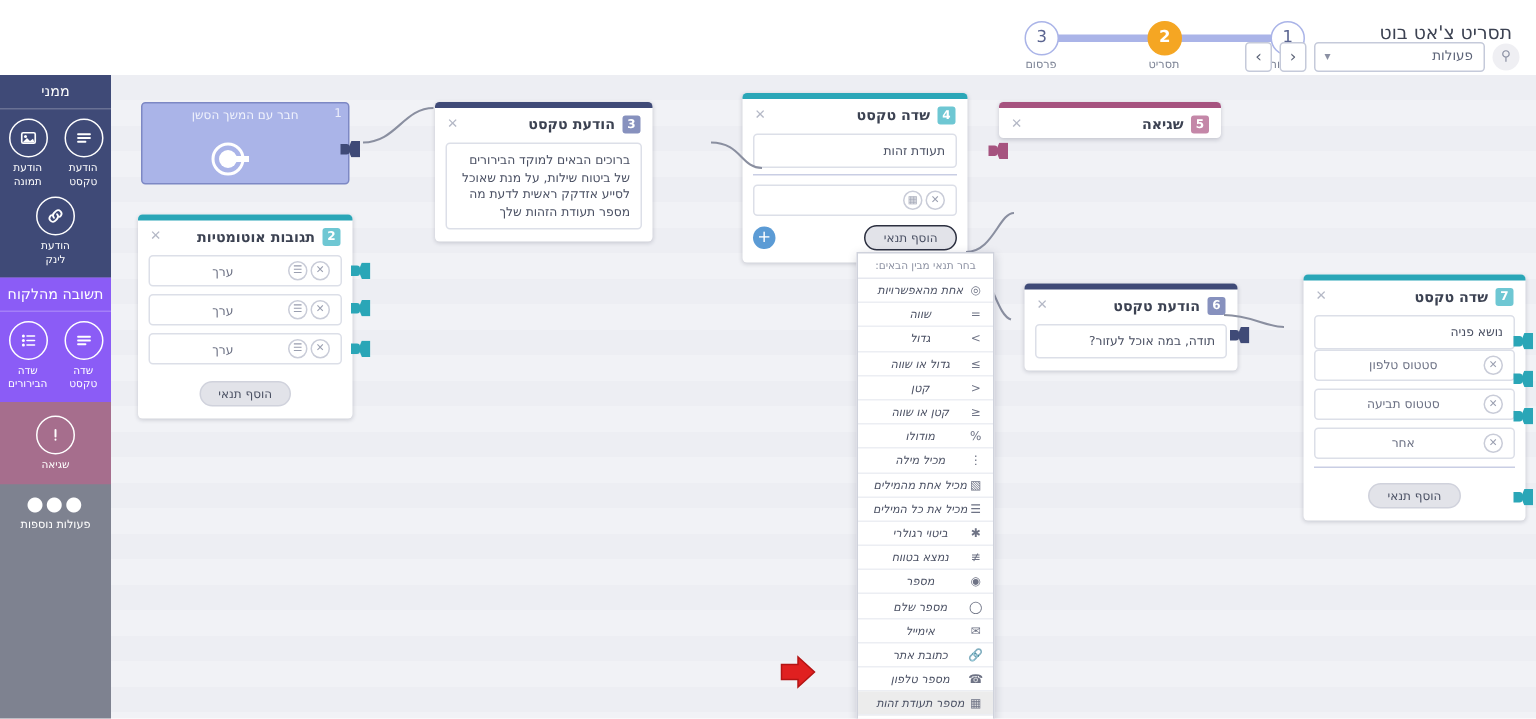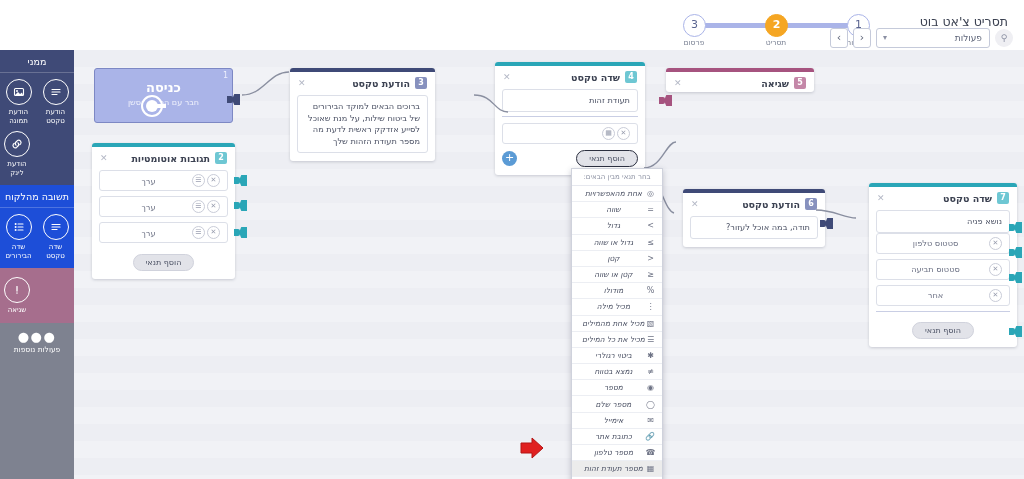--- a/index.html
+++ b/index.html
@@ -39,31 +39,31 @@
   .search-box .caret { position:absolute; left:6px; top:4px; color:#8b90a3; font-size:8px; }
   .search-box .sv { position:absolute; right:7px; top:4px; font-size:9px; color:#5d6478; }
   .search-ico { width:18px; height:18px; border-radius:50%; background:#efeff3; color:#8b90a3;
                 font-size:9px; line-height:18px; text-align:center; cursor:pointer; }
 
   
   .sidebar { position:absolute; left:0; top:50px; width:74px; height:429px; background:#7e8290; }
   .sec { width:74px; }
   .sec-title { text-align:center; font-size:9.5px; color:#fff; padding:6px 0 5px; }
   .sec.blue { background:#3f4a77; }
-  .sec.teal { background:#1d4ed8; }
+  .sec.teal { background:#8b5cf6; }
   .sec.mauve { background:#a66e8d; }
   .sec.gray { background:#7e8290; }
   .sec.blue .sec-title { border-bottom:1px solid rgba(255,255,255,.22); }
   .sec.teal .sec-title { border-bottom:1px solid rgba(255,255,255,.22); }
   .tool-row { display:flex; justify-content:center; gap:4px; padding:6px 2px 2px; }
   .tool { width:34px; text-align:center; cursor:pointer; }
   .tool .circ { width:26px; height:26px; border-radius:50%; border:1.4px solid #fff;
                 margin:0 auto; display:flex; align-items:center; justify-content:center; }
   .tool .lbl { font-size:7px; color:#fff; line-height:8.5px; margin-top:3px; }
-  .tool-single { padding:4px 0 8px;justify-content:flex-end; }
+  .tool-single { padding:4px 0 8px; }
   .dots { font-size:13px; color:#fff; text-align:center; letter-spacing:1.5px; padding-top:6px; }
   .gray-lbl { font-size:7.5px; color:#fff; text-align:center; padding-top:1px; }
 
   
   .canvas { position:absolute; left:74px; top:50px; width:950px; height:429px;
             background:repeating-linear-gradient(#edeef3 0 17px,#f1f2f6 17px 34px); overflow:hidden; }
 
   
   .node { position:absolute; background:#fff; border-radius:3px;
           box-shadow:0 1px 3px rgba(40,45,70,.20); }
@@ -270,21 +270,20 @@
   <svg class="link" style="left:0;top:0;width:950px;height:429px;">
     <path d="M168,45 C190,45 195,22 215,22" fill="none" stroke="#8a8fa0" stroke-width="1.4"></path>
     <path d="M400,45 C420,45 420,62 434,62" fill="none" stroke="#8a8fa0" stroke-width="1.4"></path>
     <path d="M570,118 C588,118 592,92 602,92" fill="none" stroke="#8a8fa0" stroke-width="1.4"></path>
     <path d="M570,118 C588,132 590,160 600,163" fill="none" stroke="#8a8fa0" stroke-width="1.4"></path>
     <path d="M742,160 C760,160 770,168 782,168" fill="none" stroke="#8a8fa0" stroke-width="1.4"></path>
   </svg>
 
   <div class="entry" style="left:20px; top:18px;">
     <div class="n">1</div>
-    <div class="t">כניסה</div>
     <div class="s">חבר עם המשך הסשן</div>
     <div class="knob"></div>
   </div>
   <div class="plug navy" style="left:153px; top:44px;"></div>
 
   <div class="node" style="left:18px; top:93px; width:143px;">
     <div class="node-hdr hdr-teal"></div>
     <div class="node-titlebar">
       <span class="badge teal">2</span>
       <span class="node-title">תגובות אוטומטיות</span>

